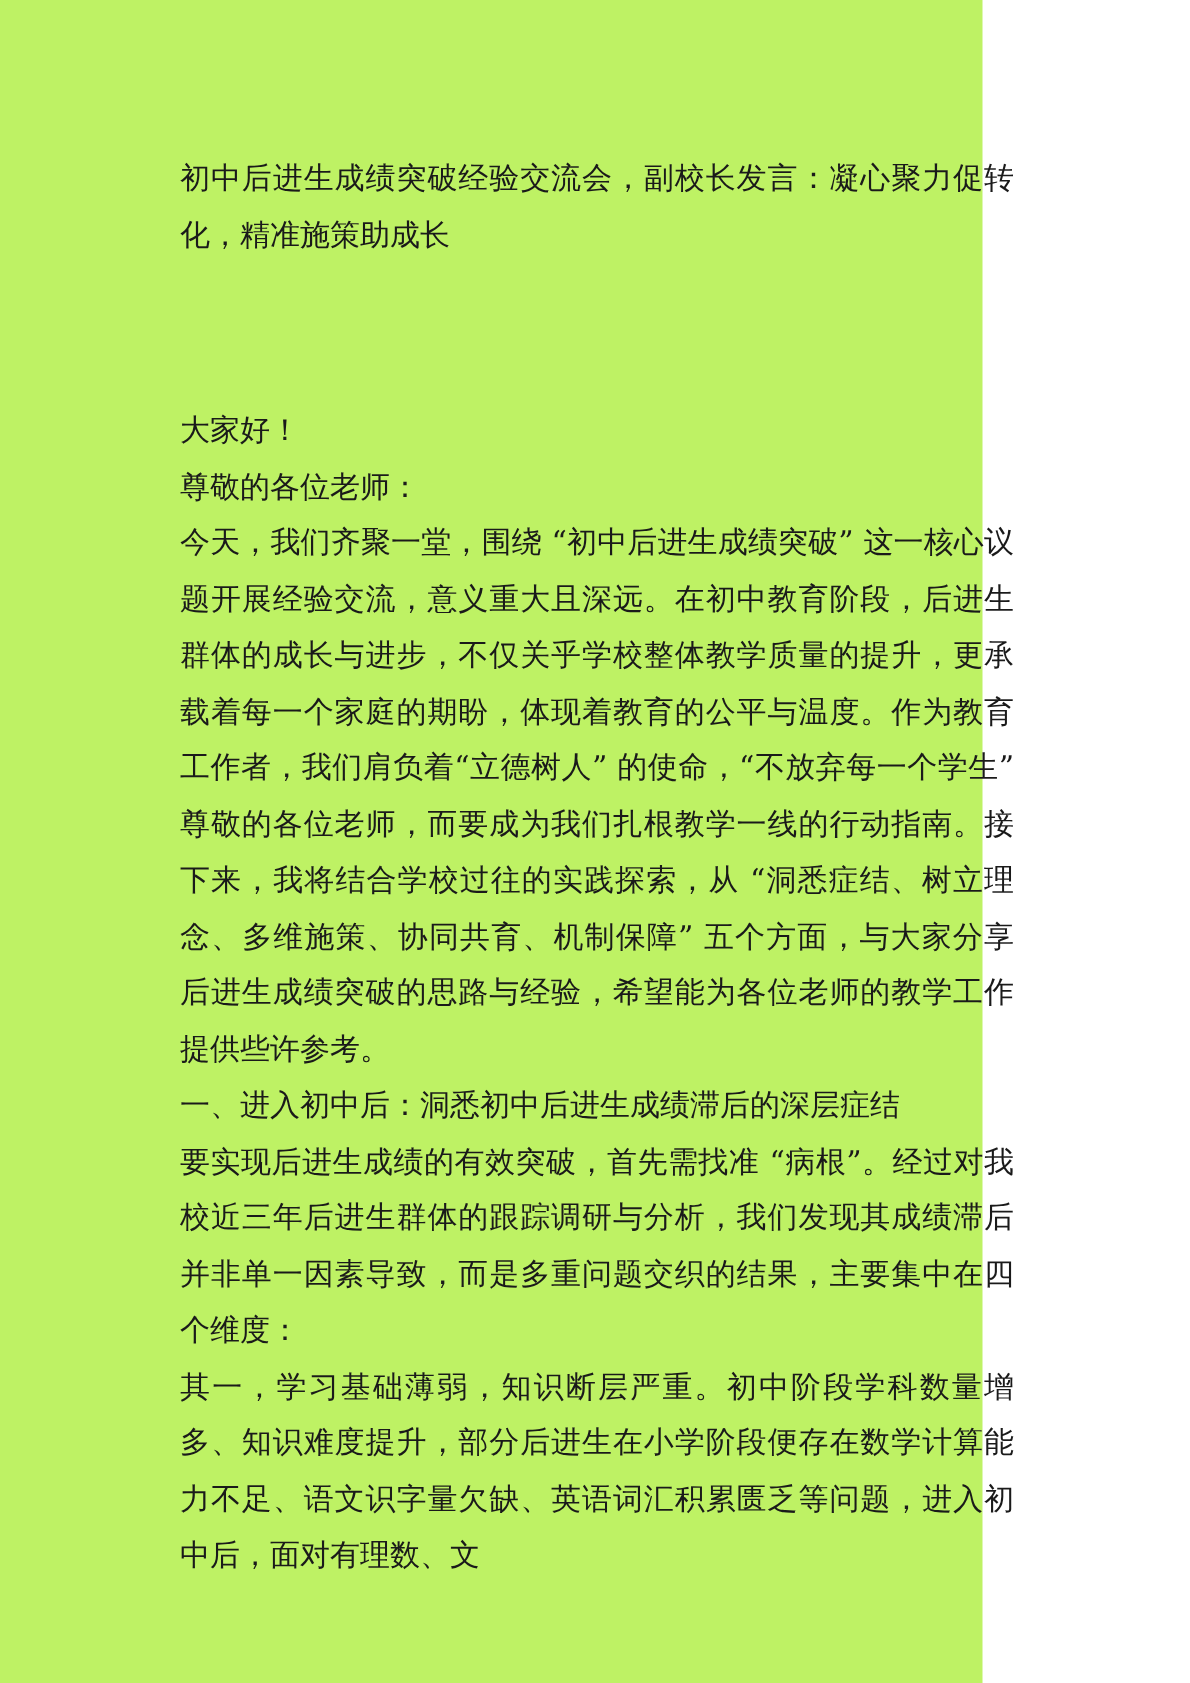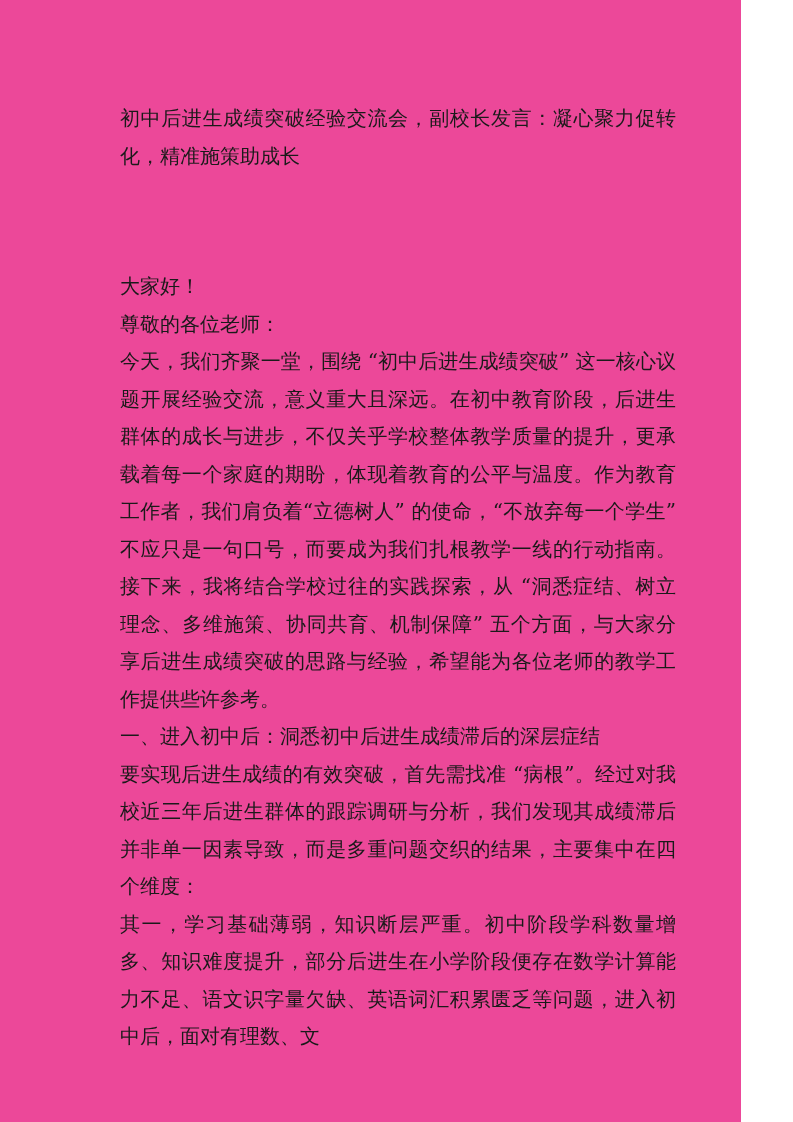--- a/index.html
+++ b/index.html
@@ -1,17 +1,17 @@
 <!DOCTYPE html>
 <html><head>
   <meta charset="utf-8">
   <style>
     html, body { margin: 0; padding: 0; background: #ffffff; }
     body { width: 793px; height: 1122px; position: relative; overflow: hidden; }
-    .page { position: absolute; left: 0; top: 0; width: 741px; height: 1122px; background: #ec4899; }
+    .page { position: absolute; left: 0; top: 0; width: 655px; height: 1122px; background: #bef264; }
     .content {
       position: absolute;
       left: 120px;
       top: 100px;
       width: 556px;
       font-family: "DejaVu Serif", "Liberation Serif", serif;
       font-size: 20px;
       color: #1a1a1a;
       line-height: 37.5px;
     }
@@ -21,18 +21,18 @@
   </style>
 </head>
 <body>
 
 <div class="page">
   <div class="content">
     <p class="para title">初中后进生成绩突破经验交流会，副校长发言：凝心聚力促转化，精准施策助成长</p>
     <div class="spacer"></div>
     <p class="para">大家好！</p>
     <p class="para">尊敬的各位老师：</p>
-    <p class="para">今天，我们齐聚一堂，围绕 “初中后进生成绩突破” 这一核心议题开展经验交流，意义重大且深远。在初中教育阶段，后进生群体的成长与进步，不仅关乎学校整体教学质量的提升，更承载着每一个家庭的期盼，体现着教育的公平与温度。作为教育工作者，我们肩负着“立德树人” 的使命，“不放弃每一个学生” 不应只是一句口号，而要成为我们扎根教学一线的行动指南。接下来，我将结合学校过往的实践探索，从 “洞悉症结、树立理念、多维施策、协同共育、机制保障” 五个方面，与大家分享后进生成绩突破的思路与经验，希望能为各位老师的教学工作提供些许参考。</p>
+    <p class="para">今天，我们齐聚一堂，围绕 “初中后进生成绩突破” 这一核心议题开展经验交流，意义重大且深远。在初中教育阶段，后进生群体的成长与进步，不仅关乎学校整体教学质量的提升，更承载着每一个家庭的期盼，体现着教育的公平与温度。作为教育工作者，我们肩负着“立德树人” 的使命，“不放弃每一个学生” 尊敬的各位老师，而要成为我们扎根教学一线的行动指南。接下来，我将结合学校过往的实践探索，从 “洞悉症结、树立理念、多维施策、协同共育、机制保障” 五个方面，与大家分享后进生成绩突破的思路与经验，希望能为各位老师的教学工作提供些许参考。</p>
     <p class="para">一、进入初中后：洞悉初中后进生成绩滞后的深层症结</p>
     <p class="para">要实现后进生成绩的有效突破，首先需找准 “病根”。经过对我校近三年后进生群体的跟踪调研与分析，我们发现其成绩滞后并非单一因素导致，而是多重问题交织的结果，主要集中在四个维度：</p>
     <p class="para">其一，学习基础薄弱，知识断层严重。初中阶段学科数量增多、知识难度提升，部分后进生在小学阶段便存在数学计算能力不足、语文识字量欠缺、英语词汇积累匮乏等问题，进入初中后，面对有理数、文</p>
   </div>
 </div>
 
 </body></html>

